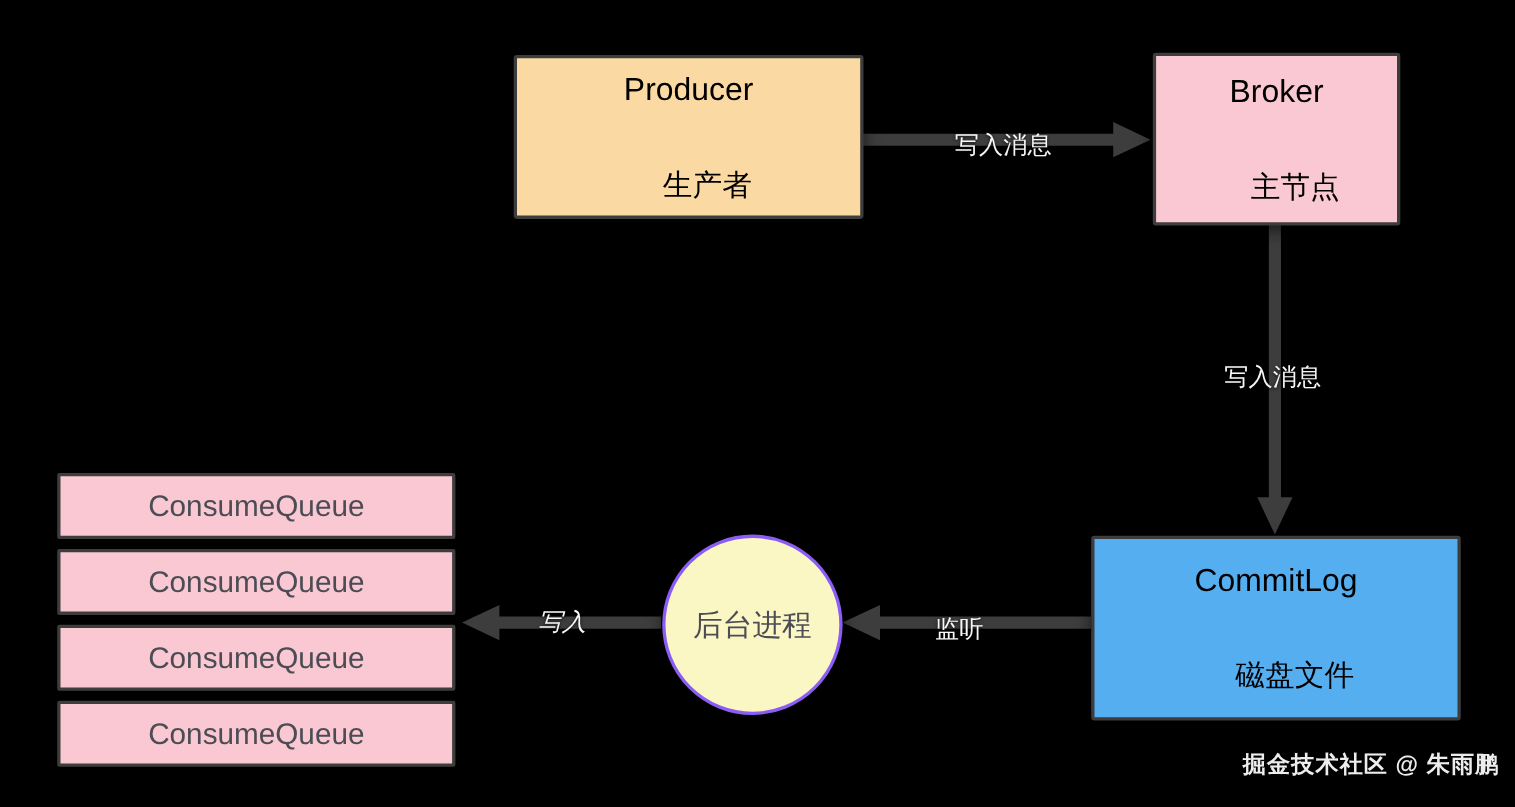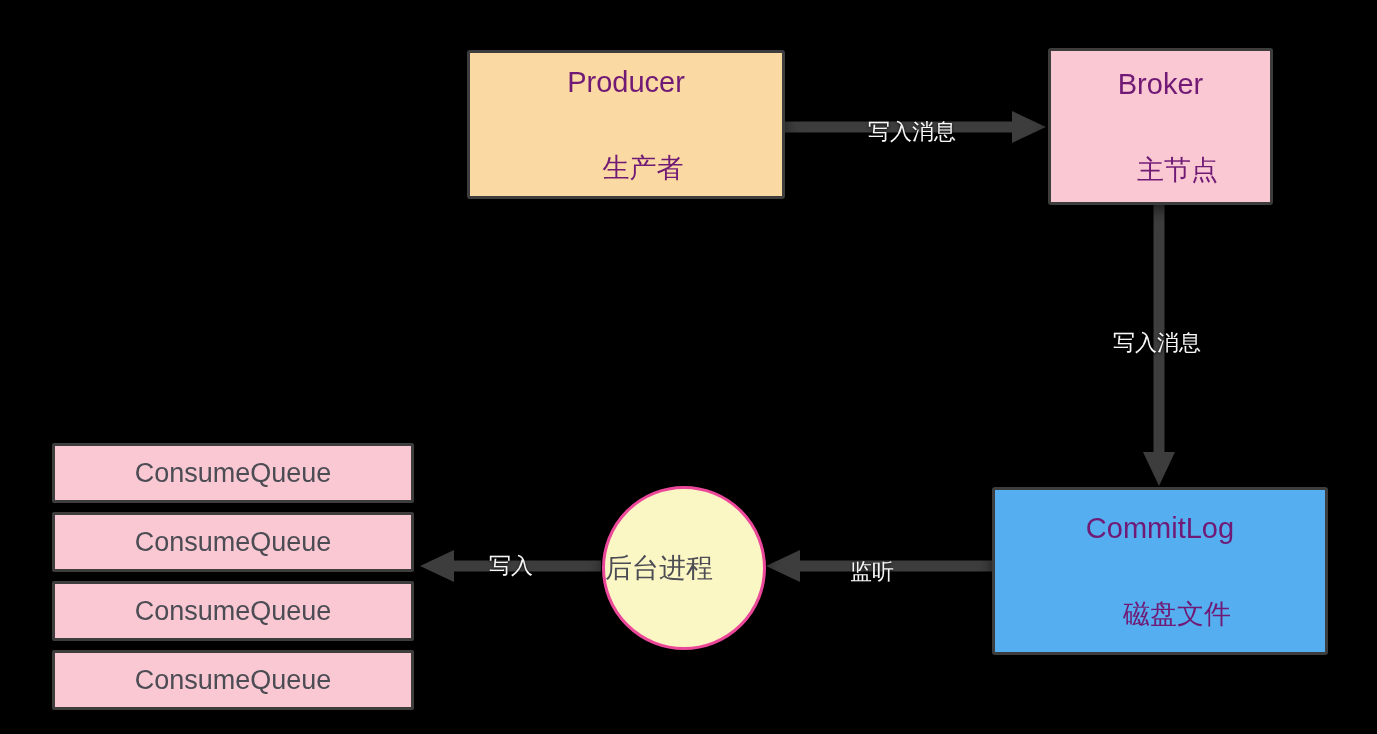--- a/index.html
+++ b/index.html
@@ -13,48 +13,48 @@
   #arrow-layer{position:absolute;left:0;top:0;width:1377px;height:734px;}
 
   .node{
     position:absolute;
     border:3px solid #3d3d3d;
     border-radius:3px;
     display:flex;
     flex-direction:column;
     align-items:center;
     justify-content:center;
-    color:#701a75;
+    color:#000000;
     text-align:center;
     line-height:1.35;
     box-shadow:0 5px 14px rgba(0,0,0,.55);
     gap:48px;
   }
   .node .title{font-size:29px;}
   .node .subtitle{font-size:27px;margin-left:34px;}
 
   #producer-node{left:467px;top:50px;width:312px;height:143px;background:#fbd9a2;}
   #broker-node{left:1048px;top:48px;width:219px;height:151px;background:#f9c8d2;}
   #commitlog-node{left:992px;top:487px;width:330px;height:162px;background:#55aef0;}
 
   #daemon-node{
     position:absolute;
     left:602px;top:486px;width:158px;height:158px;
     background:#fbf7c5;
-    border:3px solid #ec4899;
+    border:3px solid #8b5cf6;
     border-radius:50%;
-    display:flex;align-items:center;justify-content:flex-start;
+    display:flex;align-items:center;justify-content:center;
     color:#4c4c54;font-size:27px;
     box-shadow:0 5px 14px rgba(0,0,0,.55);
   }
 
   #queue-stack{
     position:absolute;
     left:52px;top:430px;width:362px;
-    display:flex;flex-direction:column;gap:9px;margin-top:13px;
+    display:flex;flex-direction:column;gap:9px;
   }
   .queue-row{
     height:54px;
     background:#f9c8d2;
     border:3px solid #3d3d3d;
     border-radius:2px;
     display:flex;align-items:center;justify-content:center;
     color:#4c4c54;font-size:27px;
     box-shadow:0 4px 10px rgba(0,0,0,.5);
   }
@@ -63,21 +63,21 @@
     position:absolute;
     transform:translate(-50%,-50%);
     color:#f7f7f7;
     font-size:22px;
     white-space:nowrap;
     text-shadow:0 1px 3px rgba(0,0,0,.9);
   }
   #label-producer-broker{left:912px;top:132px;}
   #label-broker-commitlog{left:1157px;top:343px;}
   #label-commitlog-daemon{left:872px;top:572px;}
-  #label-daemon-queues{left:511px;top:566px;}
+  #label-daemon-queues{left:511px;top:566px;font-style:italic;}
 
   #watermark{
     position:absolute;
     right:14px;top:681px;
     color:#ededed;
     font-size:21px;
     font-weight:bold;
     letter-spacing:1px;
     text-shadow:1px 1px 2px #000;
   }
@@ -145,14 +145,15 @@
   </div>
 
   <div id="label-producer-broker" class="edge-label">写入消息</div>
 
   <div id="label-broker-commitlog" class="edge-label">写入消息</div>
 
   <div id="label-commitlog-daemon" class="edge-label">监听</div>
 
   <div id="label-daemon-queues" class="edge-label">写入</div>
 
+  <div id="watermark">掘金技术社区 @ 朱雨鹏</div>
 
 </div>
 
 </body></html>

